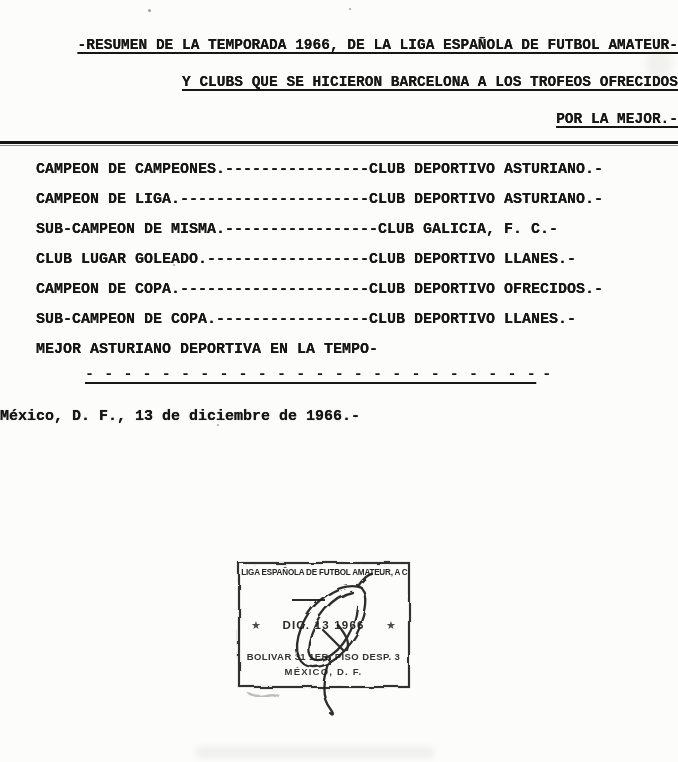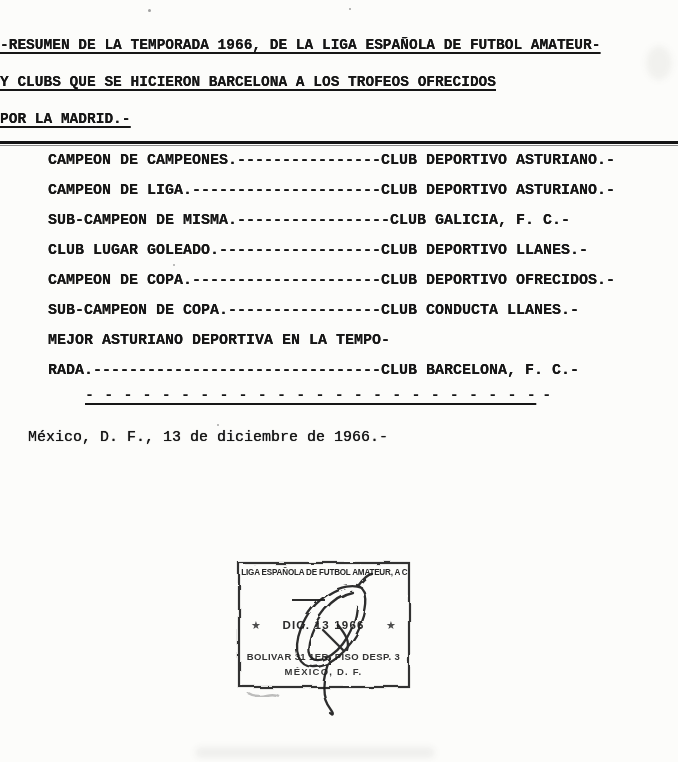--- a/index.html
+++ b/index.html
@@ -4,47 +4,47 @@
 <style>
   html,body{margin:0;padding:0;}
   body{
     width:678px;height:762px;position:relative;overflow:hidden;
     background:#fcfcfa;
     font-family:"Liberation Mono","DejaVu Sans Mono",monospace;
     color:#161616;
   }
   .page{position:absolute;inset:0;}
   
-  .title-block{margin-top:27px;text-align:left;font-weight:bold;font-size:14.5px;}
+  .title-block{margin-top:27px;text-align:right;font-weight:bold;font-size:14.5px;}
   .title-line{
     line-height:37px;letter-spacing:0;
     text-shadow:0 0 .6px #222;
   }
   .title-line span{
     text-decoration:underline;
     text-decoration-thickness:2px;
     text-underline-offset:3px;
   }
   
   .rule-wrap{margin-top:3px;}
   .rule-main{height:0;border-top:3px solid #141414;}
   .rule-echo{height:0;margin-top:1px;border-top:1px solid rgba(25,25,25,.5);}
   
-  .awards{padding-left:48px;font-size:15px;font-weight:bold;}
+  .awards{margin-top:9px;padding-left:36px;font-size:15px;font-weight:bold;}
   .award-row{line-height:30px;white-space:pre;text-shadow:0 0 .6px #1a1a1a;}
   
   .sep{margin-top:2px;padding-left:85px;font-size:15px;font-weight:bold;line-height:16px;white-space:pre;}
   .sep-dashes{
     letter-spacing:.6px;
     text-decoration:underline;text-decoration-thickness:2px;text-underline-offset:4px;
   }
   .sep-tail{margin-left:6px;}
   
-  .dateline{margin-top:24px;font-size:15px;font-weight:normal;line-height:20px;
-    text-shadow:0 0 .7px #111;margin-left:28px;}
+  .dateline{margin-top:24px;font-size:15px;font-weight:bold;line-height:20px;
+    text-shadow:0 0 .7px #111;}
   
   .stamp{
     position:absolute;left:237px;top:562px;width:173px;height:126px;
     color:#2e2e2e;font-family:"Liberation Sans","DejaVu Sans",sans-serif;font-weight:bold;
   }
   .stamp-org{
     position:absolute;top:5px;left:0;right:0;text-align:center;
     font-size:8.5px;letter-spacing:-.2px;transform:scaleX(.95);color:#262626;
     white-space:nowrap;
   }
@@ -84,37 +84,36 @@
   <div class="speck s1"></div>
   <div class="speck s2"></div>
   <div class="speck s3"></div>
   <div class="speck s4"></div>
   <div class="stain"></div>
   <div class="bottom-smudge"></div>
 
   <div class="title-block">
     <div class="title-line"><span>-RESUMEN DE LA TEMPORADA 1966, DE LA LIGA ESPAÑOLA DE FUTBOL AMATEUR-</span></div>
     <div class="title-line"><span>Y CLUBS QUE SE HICIERON BARCELONA A LOS TROFEOS OFRECIDOS</span></div>
-    <div class="title-line"><span>POR LA MADRID.-</span></div>
+    <div class="title-line"><span>POR LA MEJOR.-</span></div>
   </div>
 
   <div class="rule-wrap">
     <div class="rule-main"></div>
     <div class="rule-echo"></div>
   </div>
 
   <div class="awards">
     <div class="award-row">CAMPEON DE CAMPEONES.----------------CLUB DEPORTIVO ASTURIANO.-</div>
     <div class="award-row">CAMPEON DE LIGA.---------------------CLUB DEPORTIVO ASTURIANO.-</div>
     <div class="award-row">SUB-CAMPEON DE MISMA.-----------------CLUB GALICIA, F. C.-</div>
     <div class="award-row">CLUB LUGAR GOLEADO.------------------CLUB DEPORTIVO LLANES.-</div>
     <div class="award-row">CAMPEON DE COPA.---------------------CLUB DEPORTIVO OFRECIDOS.-</div>
-    <div class="award-row">SUB-CAMPEON DE COPA.-----------------CLUB CONDUCTA LLANES.-</div>
+    <div class="award-row">SUB-CAMPEON DE COPA.-----------------CLUB DEPORTIVO LLANES.-</div>
     <div class="award-row">MEJOR ASTURIANO DEPORTIVA EN LA TEMPO-</div>
-    <div class="award-row">RADA.--------------------------------CLUB BARCELONA, F. C.-</div>
   </div>
 
   <div class="sep"><span class="sep-dashes">- - - - - - - - - - - - - - - - - - - - - - - -</span><span class="sep-tail">-</span></div>
 
   <div class="dateline">México, D. F., 13 de diciembre de 1966.-</div>
 
   <div class="stamp">
     <div class="stamp-org">LIGA ESPAÑOLA DE FUTBOL AMATEUR, A C.</div>
     <div class="stamp-rule"></div>
     <div class="stamp-date-row">

